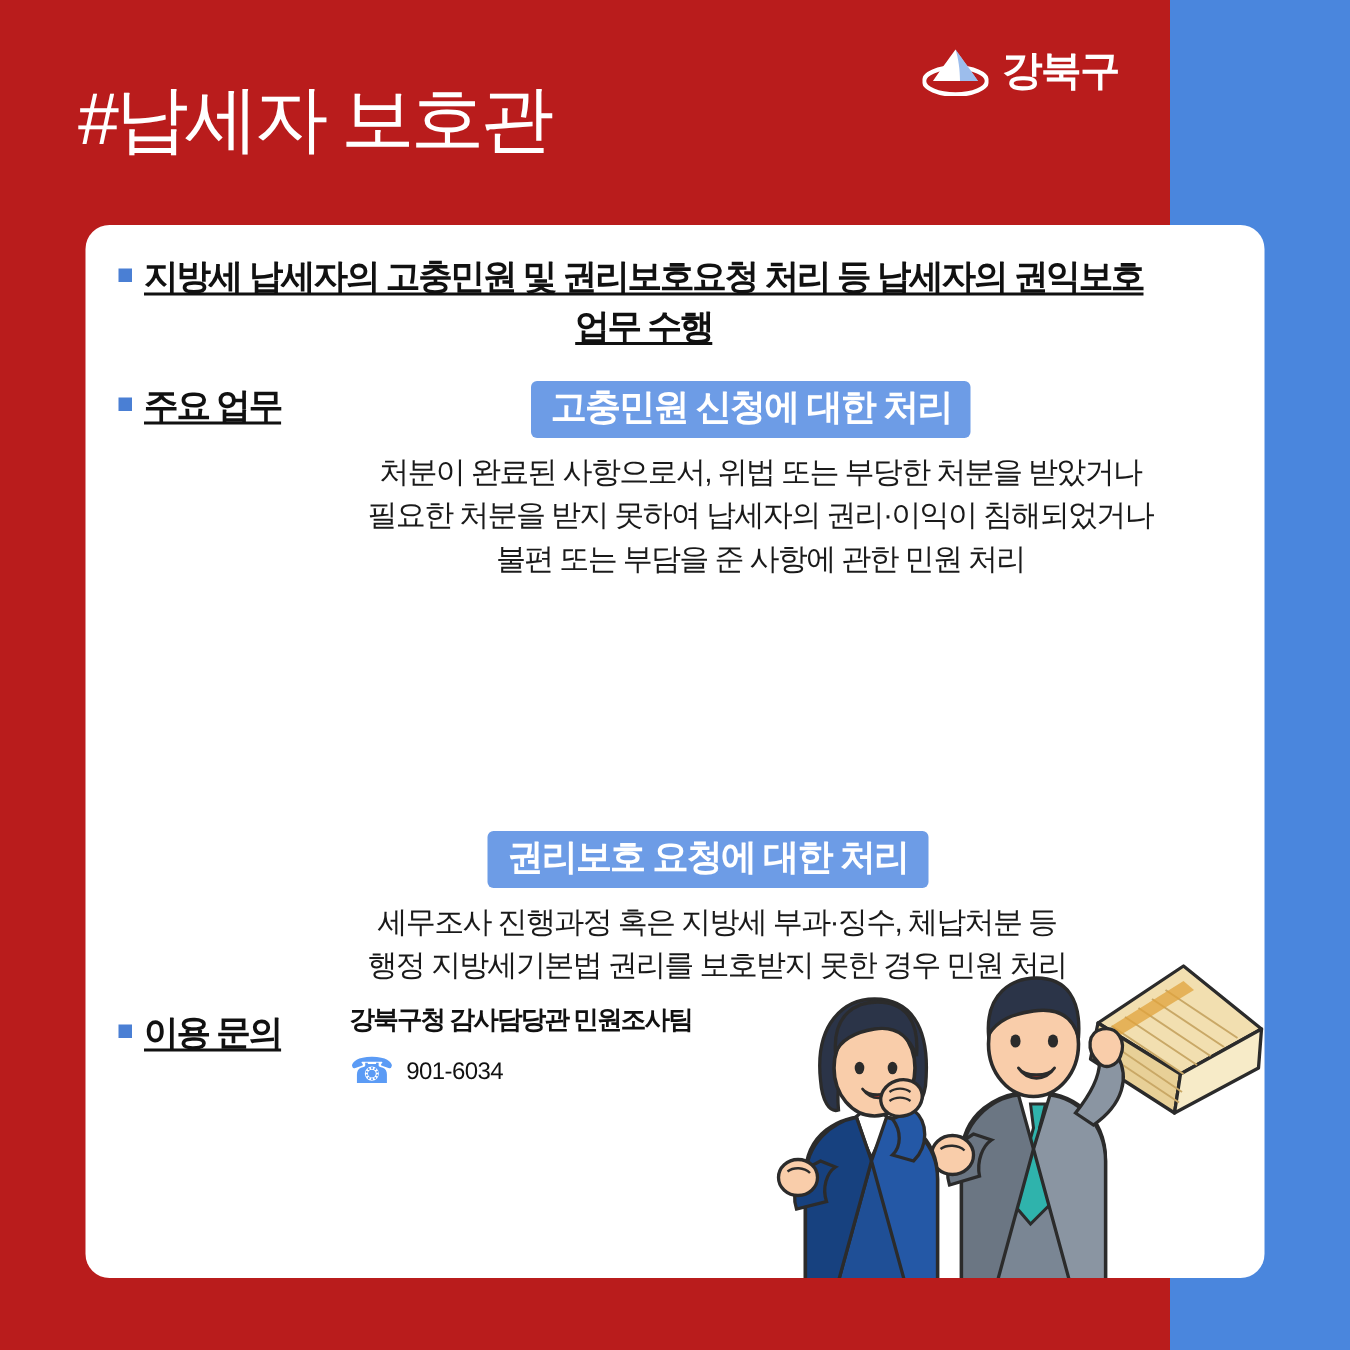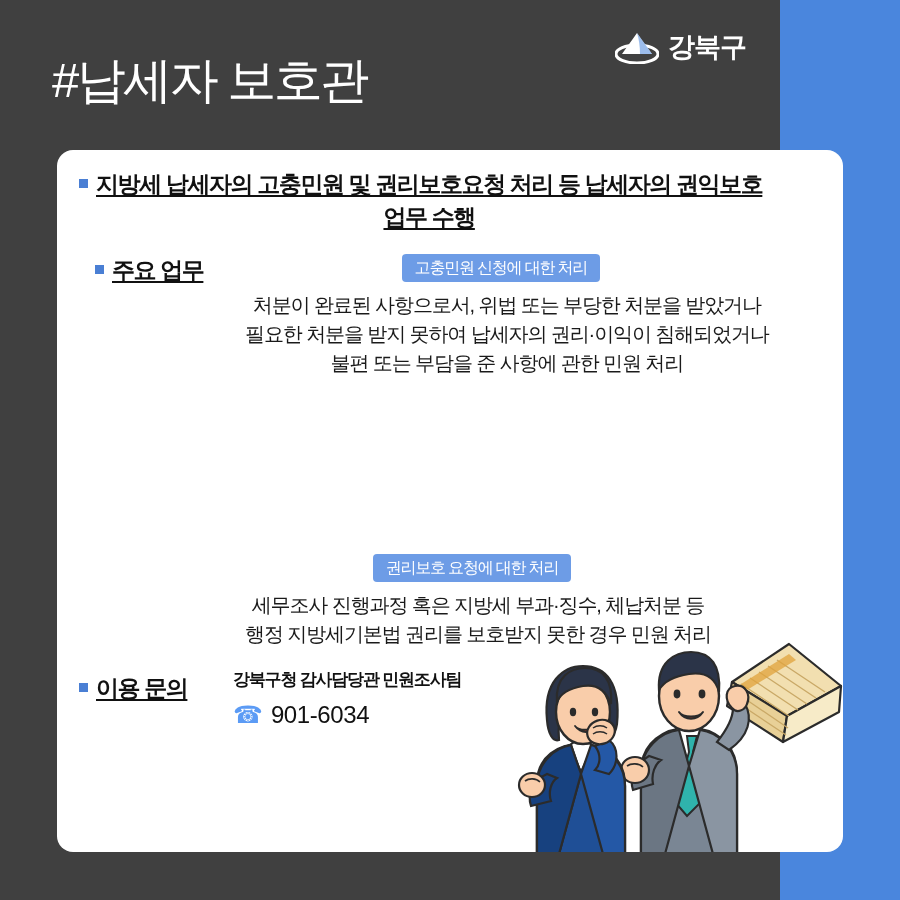--- a/index.html
+++ b/index.html
@@ -7,21 +7,21 @@
   html, body {
     width:900px; height:900px;
     overflow:hidden;
     background:#4a86dd;
     font-family:"Liberation Sans", sans-serif;
   }
 
   #page {
     position:relative;
     width:780px; height:900px;
-    background:#404040;
+    background:#b91c1c;
   }
 
   
   .logo-wrap {
     position:absolute;
     top:30px; right:34px;
     display:flex; align-items:center; gap:9px;
   }
   .logo-mark { width:44px; height:34px; display:block; }
   .logo-text {
@@ -72,34 +72,34 @@
     font-weight:bold;
     color:#111111;
     letter-spacing:-1.4px;
     line-height:1.42;
     text-decoration:underline;
     text-underline-offset:3px;
     white-space:pre-line;
   }
 
   #lead-bullet  { left:22px; top:18px;  width:745px; }
-  #tasks-bullet { left:38px; top:104px; }
+  #tasks-bullet { left:22px; top:104px; }
   #contact-bullet { left:22px; top:522px; }
 
   
   .task {
     position:absolute;
     left:176px;
   }
   .badge {
     display:inline-block;
     background:#6d9ce6;
     color:#ffffff;
-    font-size:16px;
-    font-weight:normal;
+    font-size:24px;
+    font-weight:bold;
     letter-spacing:-1.2px;
     padding:4px 13px 5px 13px;
     border-radius:4px;
     line-height:1.2;
     white-space:nowrap;
   }
   .task-body {
     margin-top:9px;
     margin-left:12px;
     font-size:20px;
@@ -131,21 +131,21 @@
     align-items:center;
     gap:8px;
     margin-top:11px;
   }
   .phone-icon {
     color:#5b9bf5;
     font-size:24px;
     line-height:1;
   }
   .contact-phone {
-    font-size:24px;
+    font-size:16px;
     color:#111111;
     letter-spacing:-0.4px;
     line-height:1;
   }
 
   
   .illustration {
     position:absolute;
     right:-6px; bottom:-2px;
     width:360px; height:230px;

